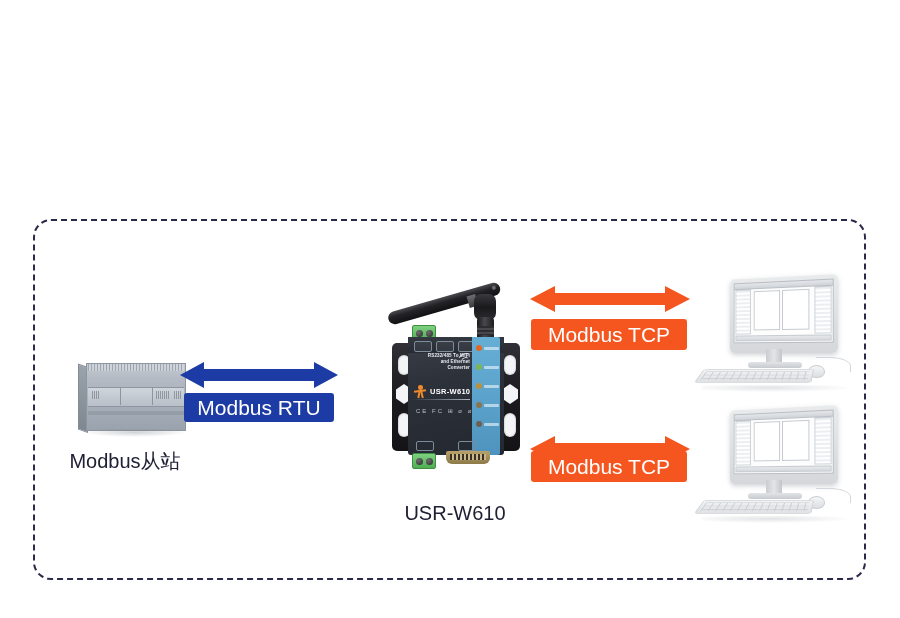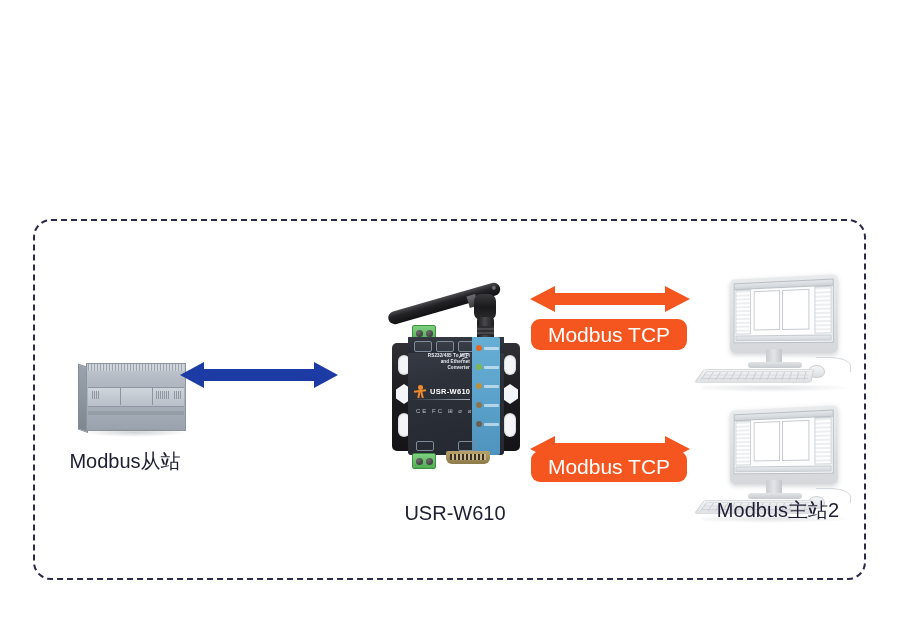--- a/index.html
+++ b/index.html
@@ -41,21 +41,21 @@
 
   
   .caption{
     position:absolute;text-align:center;
     font-size:20px;color:#202035;white-space:nowrap;
   }
 
   
   .badge{
     position:absolute;
-    border-radius:9px;
+    border-radius:3px;
     color:#ffffff;
     font-size:21px;
     font-weight:400;
     display:flex;align-items:center;justify-content:center;
     white-space:nowrap;
     box-sizing:border-box;
     padding:0 12px;
   }
   .badge.rtu{background:#1c3ba4;}
   .badge.tcp{background:#f5551f;}
@@ -347,20 +347,21 @@
     <div class="slotB"></div>
     <div class="shadow"></div>
   </div>
   <div class="caption" style="left:40px;top:448px;width:170px;">Modbus从站</div>
 
   <div class="arrow" style="left:180px;top:360px;">
     <svg width="158" height="30" viewBox="0 0 158 30" aria-hidden="true">
       <polygon points="0,15 24,2 24,9 134,9 134,2 158,15 134,28 134,21 24,21 24,28" fill="#1c3ba4"></polygon>
     </svg>
   </div>
+  <div class="badge rtu" style="left:184px;top:393px;width:150px;height:29px;">Modbus RTU</div>
 
   <div class="gw">
 
     <div class="ant-rod"></div>
     <div class="ant-ring"></div>
     <div class="ant-hinge"></div>
     <div class="ant-barrel"></div>
     <div class="ant-gold"></div>
 
     <div class="green-tb" style="left:26px;top:44px;">
@@ -471,15 +472,14 @@
         <div class="scr-bot"></div>
       </div>
     </div>
     <div class="neck"></div>
     <div class="foot"></div>
     <div class="cord"></div>
     <div class="mouse"></div>
     <div class="kbd"></div>
     <div class="gshadow"></div>
   </div>
-  <div class="caption" style="left:690px;top:497px;width:176px;">Modbus主站2</div>
 
 </div>
 
 </body></html>

